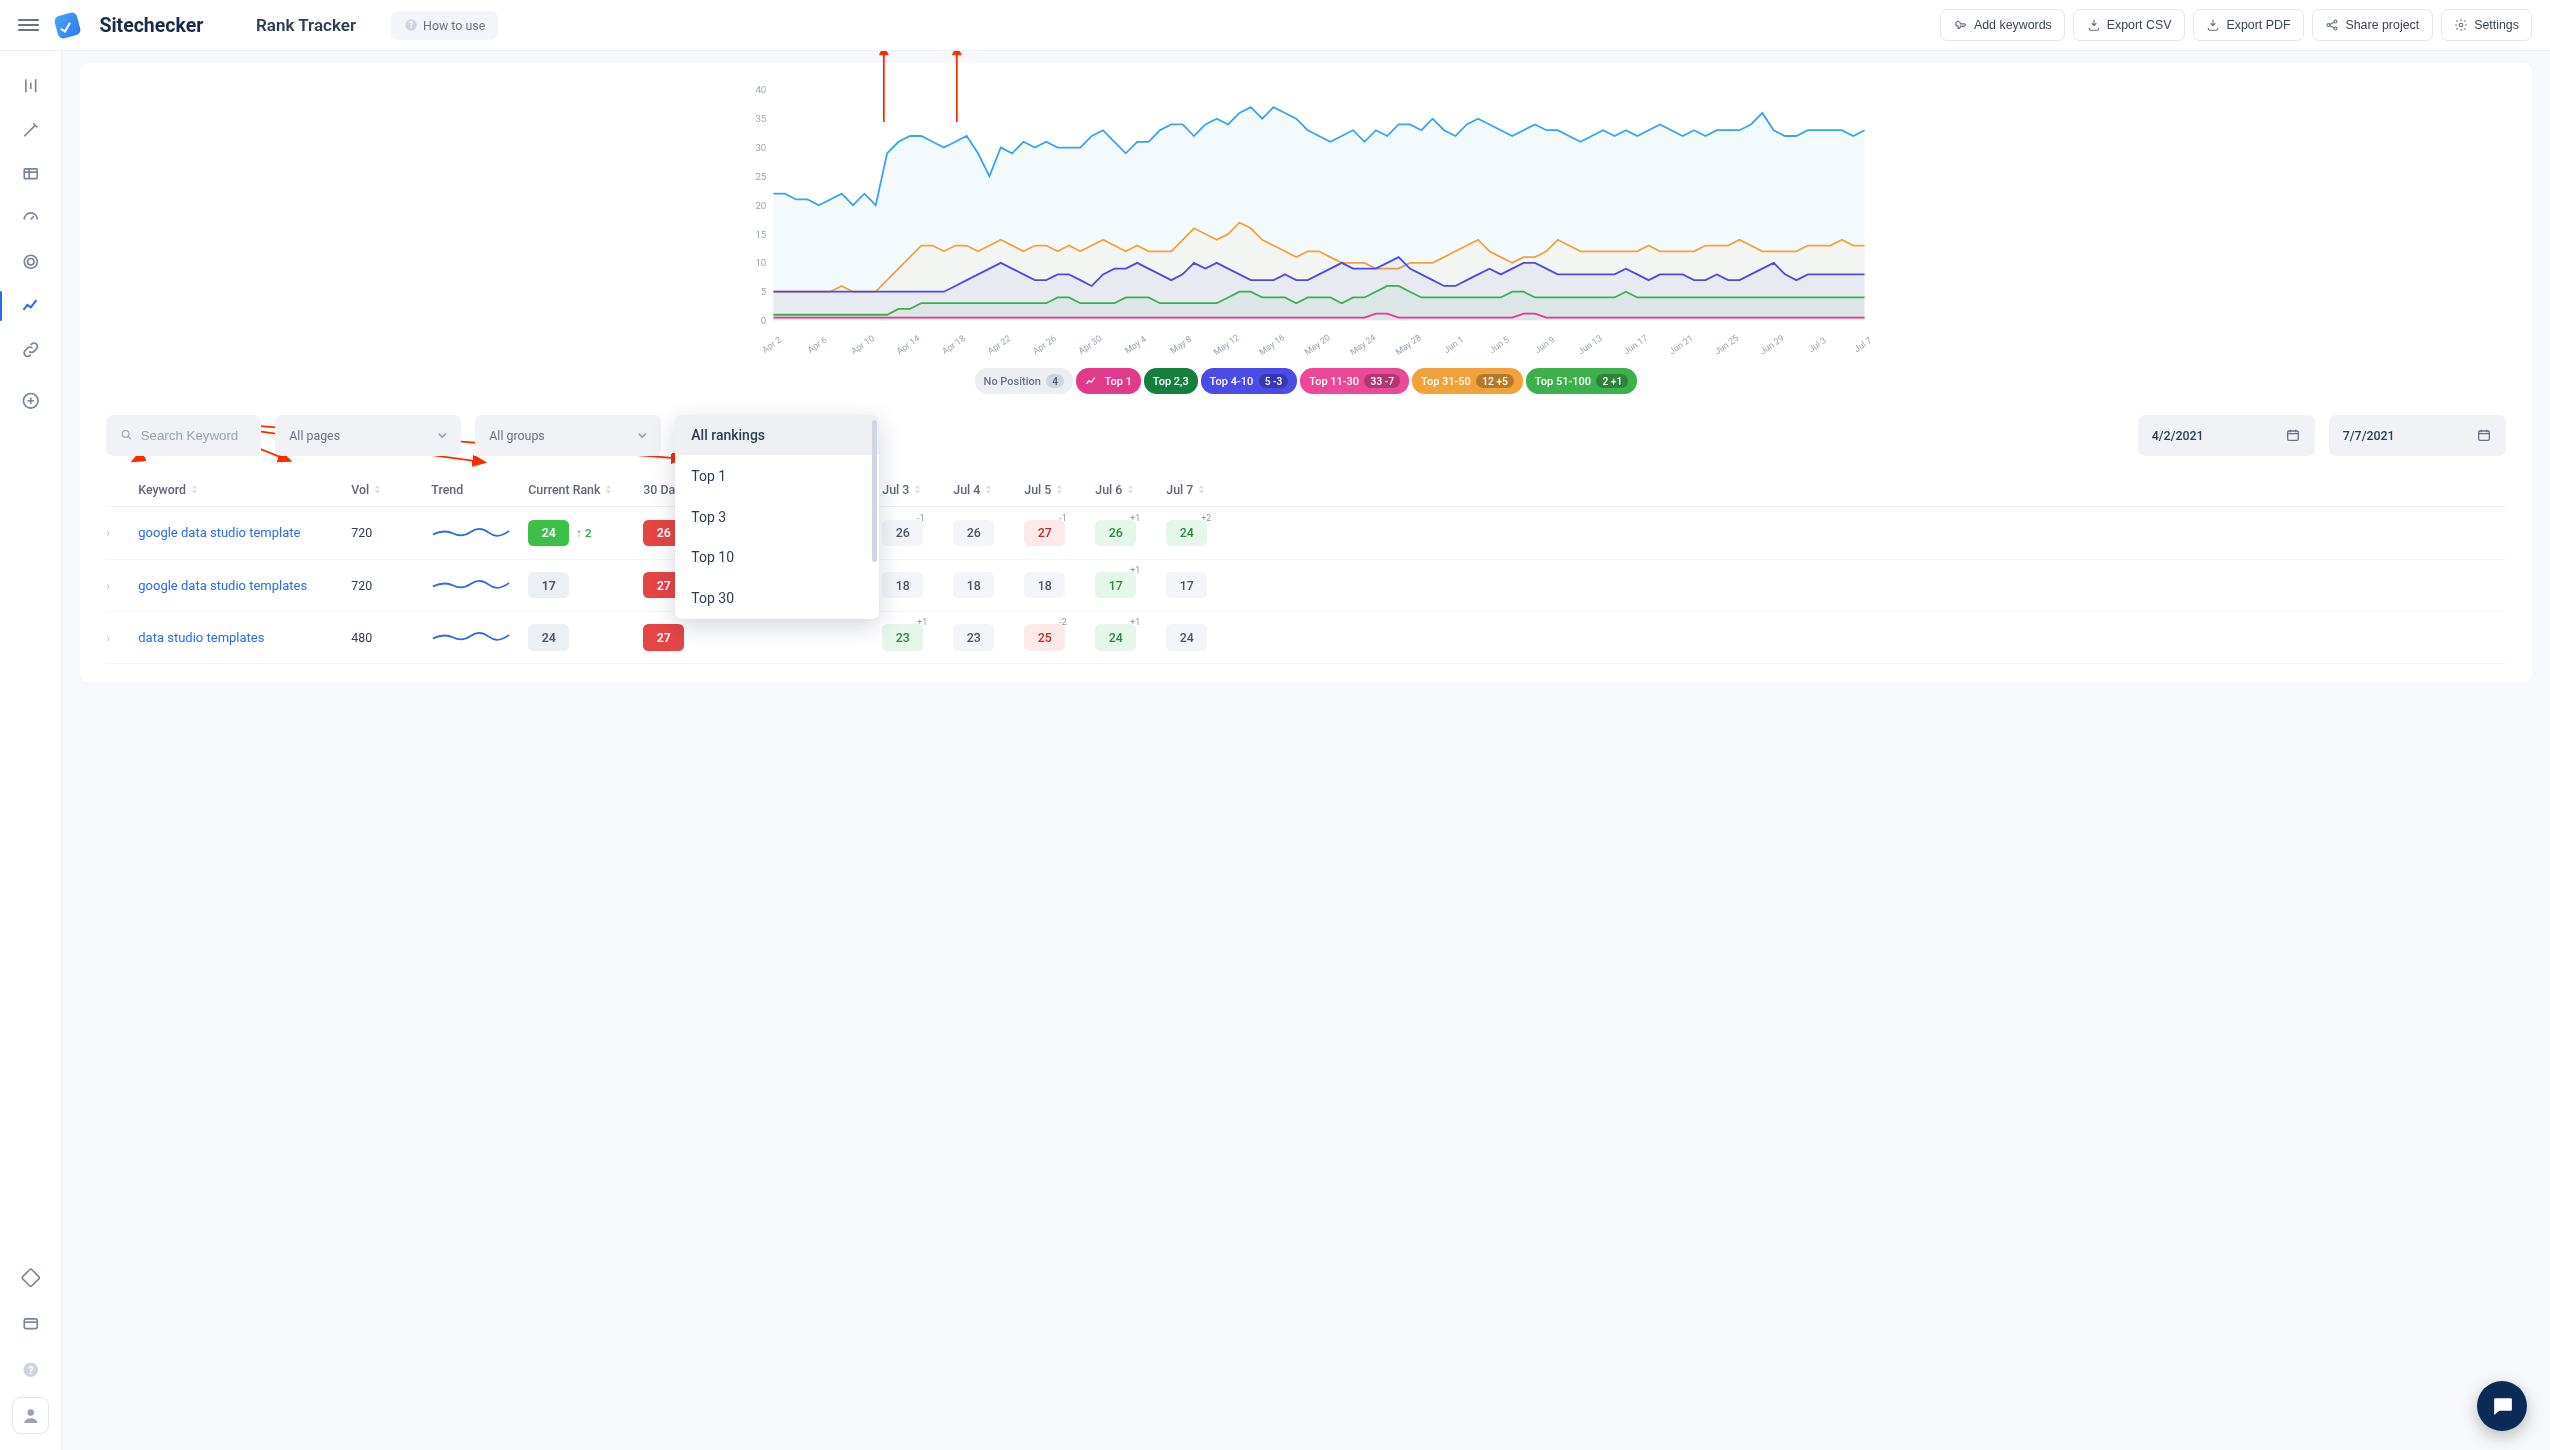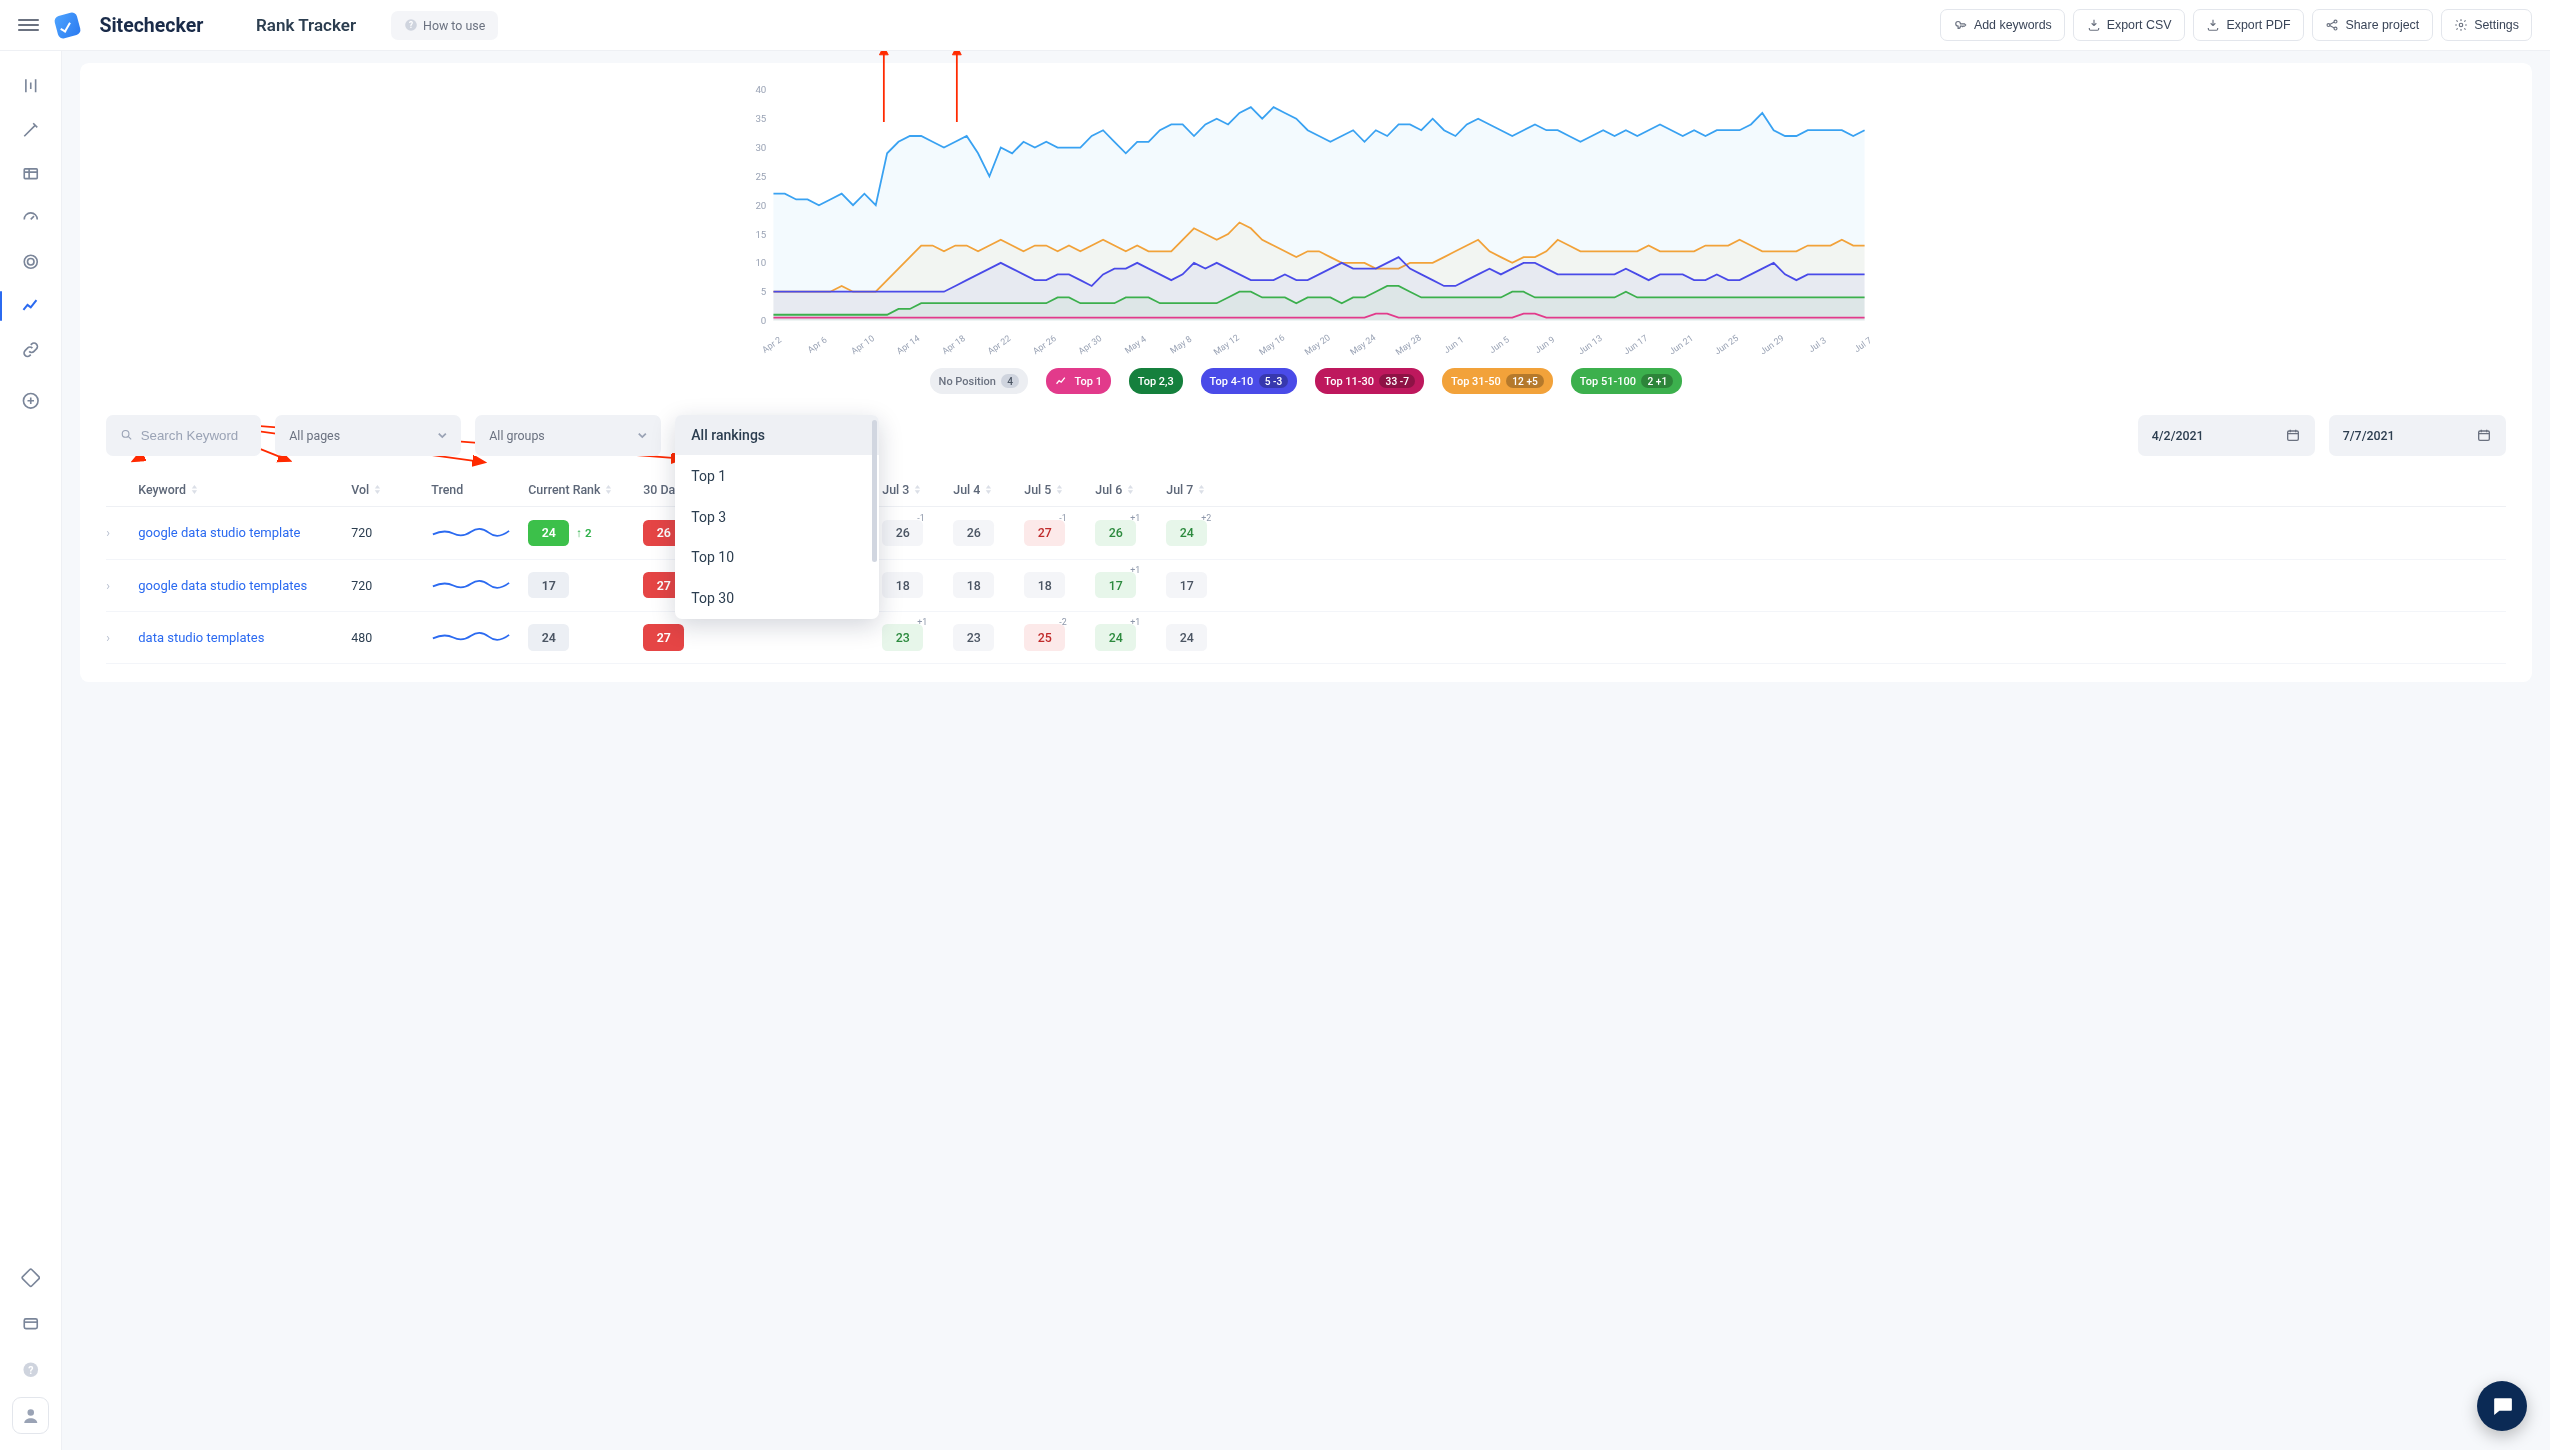--- a/index.html
+++ b/index.html
@@ -25,21 +25,21 @@
 .avatar { width: 37px; height: 37px; border-radius: 8.9px; border: 0.9px solid #e3e6ec; display: flex; align-items: center; justify-content: center; color: #9aa3b5; }
 .main { flex: 1; background: #f6f8fb; padding: 12.4px 17.7px; overflow: auto; position: relative; }
 .card { background: #fff; border-radius: 8.9px; padding: 17.7px 26.6px; }
 .granularity { display: flex; justify-content: flex-end; gap: 7px; margin-bottom: 8.9px; }
 .gran-pill { padding: 5.3px 14px; border-radius: 12.4px; background: #f0f2f6; color: #5d6778; font-size: 11.5px; cursor: pointer; }
 .gran-pill.active { background: #2b6af0; color: #fff; font-weight: 600; }
 .chart-wrap { position: relative; height: 275px; margin-bottom: 12.4px; }
 .chart-wrap svg { width: 100%; height: 100%; }
 .y-label { fill: #9aa3b5; font-size: 11px; }
 .x-label { fill: #9aa3b5; font-size: 10px; }
-.legend-row { display: flex; justify-content: center; gap: 18px; flex-wrap: wrap; margin-bottom: 21px; }
+.legend-row { display: flex; justify-content: center; gap: 3px; flex-wrap: wrap; margin-bottom: 21px; }
 .legend-pill { display: flex; align-items: center; gap: 5.3px; padding: 5.3px 8.9px; border-radius: 12.4px; color: #fff; font-size: 11px; font-weight: 500; }
 .legend-pill .count-chg { background: rgba(0,0,0,.25); border-radius: 8.9px; padding: 1.8px 6.2px; font-size: 10.2px; }
 .legend-pill.noposition { background: #eceef2; color: #6b7280; }
 .legend-pill.noposition .count-chg { background: #cfd4de; color: #4b5563; }
 .filters-row { display: flex; gap: 14px; margin-bottom: 17.7px; }
 .filter { background: #f0f2f6; border-radius: 7px; padding: 0 14px; height: 41px; display: flex; align-items: center; color: #6b7280; cursor: pointer; position: relative; }
 .filter svg.caret { margin-left: auto; width: 10.6px; height: 10.6px; }
 .search-box { width: 155px; }
 .search-box input { border: none; background: transparent; outline: none; font-size: 13.3px; color: #4b5563; width: 100%; }
 .search-box input::placeholder { color: #9aa3b5; }
@@ -281,21 +281,21 @@
               </svg>
               <span>Top 1</span>
             </div>
             <div class="legend-pill " style="background:#15803d">
               <span>Top 2,3</span>
             </div>
             <div class="legend-pill " style="background:#4a4be8">
               <span>Top 4-10</span>
               <span class="count-chg">5 -3</span>
             </div>
-            <div class="legend-pill " style="background:#be185d">
+            <div class="legend-pill " style="background:#ec4899">
               <span>Top 11-30</span>
               <span class="count-chg">33 -7</span>
             </div>
             <div class="legend-pill " style="background:#f2a23a">
               <span>Top 31-50</span>
               <span class="count-chg">12 +5</span>
             </div>
             <div class="legend-pill " style="background:#3cb04d">
               <span>Top 51-100</span>
               <span class="count-chg">2 +1</span>

